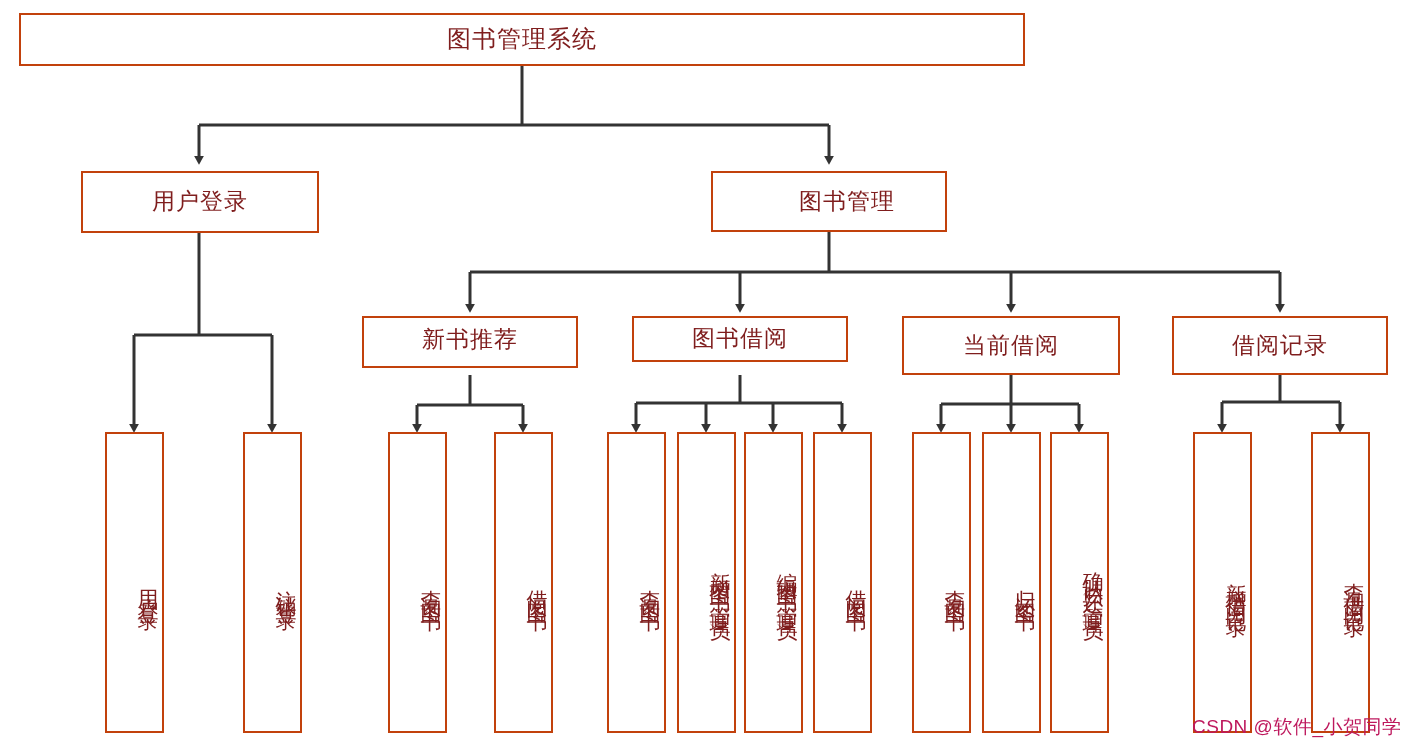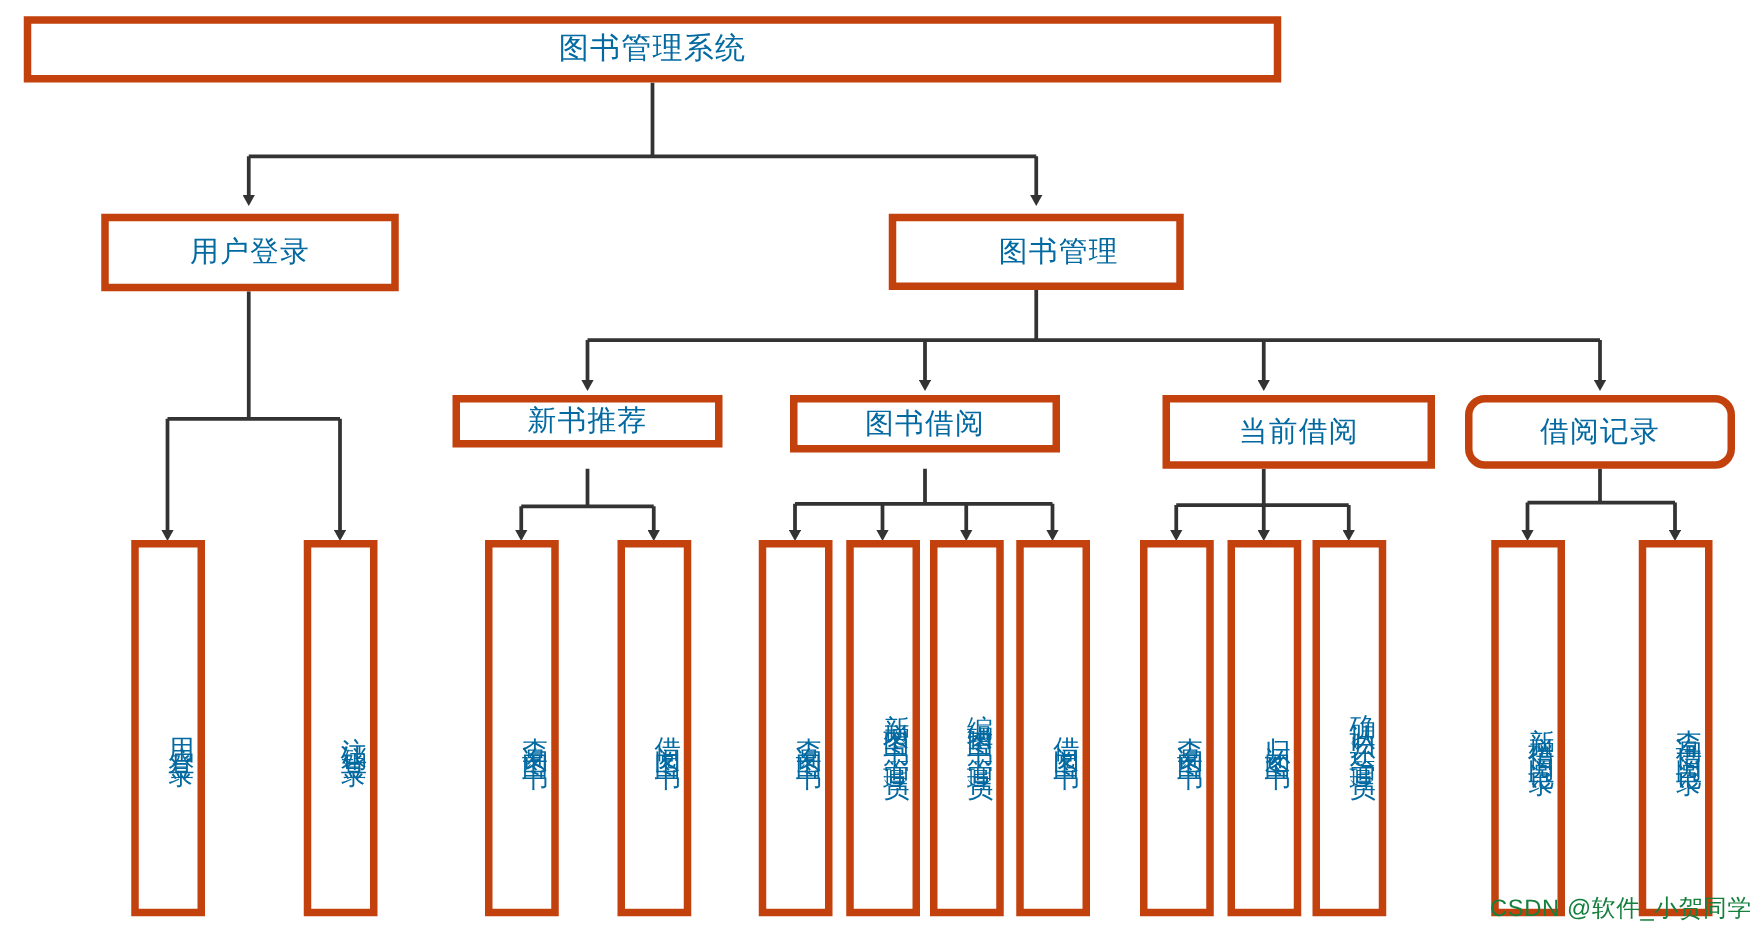--- a/index.html
+++ b/index.html
@@ -23,25 +23,25 @@
     left: 0;
     top: 0;
     width: 1405px;
     height: 747px;
     pointer-events: none;
   }
   .node {
     position: absolute;
     box-sizing: border-box;
     background: #ffffff;
-    border: 6px solid #c2410c;
+    border: 2px solid #c2410c;
     display: flex;
     align-items: center;
     justify-content: center;
-    color: #0369a1;
+    color: #7f1d1d;
   }
   .node.horiz {
     font-size: 23px;
     letter-spacing: 1px;
     line-height: 1.2;
   }
   .node.root {
     font-size: 24px;
   }
   .node.vert {
@@ -54,21 +54,21 @@
     justify-content: center;
   }
   .node.vert .vtext {
     writing-mode: vertical-rl;
     text-orientation: upright;
     display: block;
     white-space: nowrap;
   }
   .watermark {
     position: absolute;
-    color: #15803d;
+    color: #be185d;
     font-size: 19px;
     white-space: nowrap;
     letter-spacing: 0.5px;
   }
 </style>
 </head>
 <body>
 
 <div id="canvas">
 
@@ -127,33 +127,33 @@
   </div>
 
   <div class="node horiz" style="left:81px; top:171px; width:238px; height:62px;">
     <span>用户登录</span>
   </div>
 
   <div class="node horiz" style="left:711px; top:171px; width:236px; height:61px;padding-left:36px;">
     <span>图书管理</span>
   </div>
 
-  <div class="node horiz" style="left:362px; top:316px; width:216px; height:42px;">
+  <div class="node horiz" style="left:362px; top:316px; width:216px; height:52px;font-family:Liberation Mono, monospace;">
     <span>新书推荐</span>
   </div>
 
   <div class="node horiz" style="left:632px; top:316px; width:216px; height:46px;">
     <span>图书借阅</span>
   </div>
 
-  <div class="node horiz" style="left:902px; top:316px; width:218px; height:59px;margin-left:28px;">
+  <div class="node horiz" style="left:902px; top:316px; width:218px; height:59px;">
     <span>当前借阅</span>
   </div>
 
-  <div class="node horiz" style="left:1172px; top:316px; width:216px; height:59px;border-radius:16px;">
+  <div class="node horiz" style="left:1172px; top:316px; width:216px; height:59px;">
     <span>借阅记录</span>
   </div>
 
   <div class="node vert" style="left:105px; top:432px; width:59px; height:301px;">
     <span class="vtext">用户登录</span>
   </div>
 
   <div class="node vert" style="left:243px; top:432px; width:59px; height:301px;">
     <span class="vtext">注销登录</span>
   </div>

